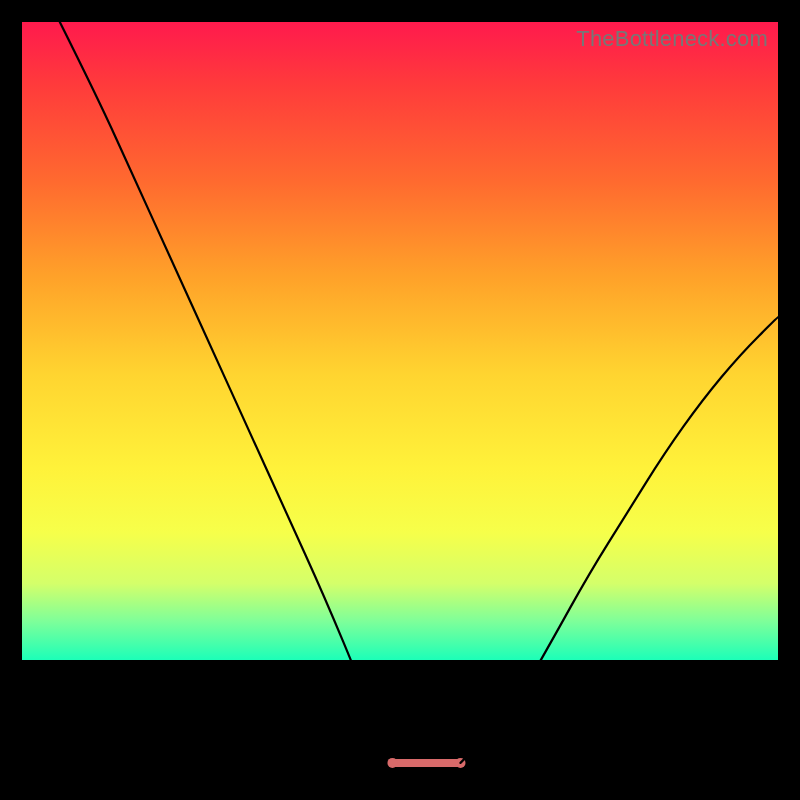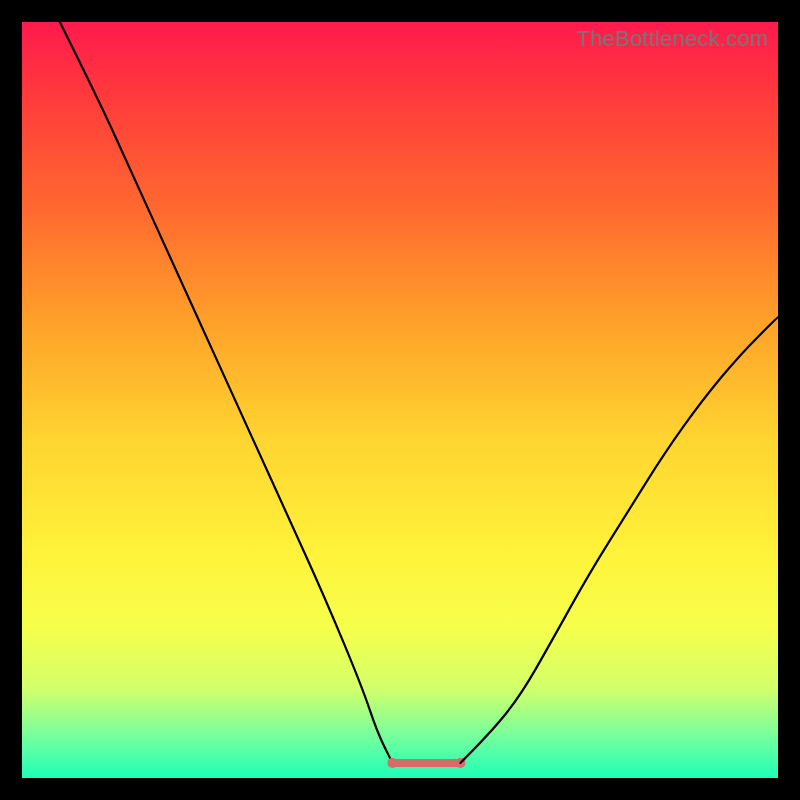--- a/index.html
+++ b/index.html
@@ -15,21 +15,21 @@
     position: relative;
     width: 800px;
     height: 800px;
     background: #000;
   }
   .plot {
     position: absolute;
     left: 22px;
     top: 22px;
     width: 756px;
-    height: 756px;
+    height: 638px;
     background: linear-gradient(to bottom,
       #ff1a4d 0%,
       #ff3b3b 10%,
       #ff6a2f 25%,
       #ffa229 40%,
       #ffd430 55%,
       #fff23a 70%,
       #f6ff4a 80%,
       #d4ff6a 88%,
       #7dff9a 94%,

